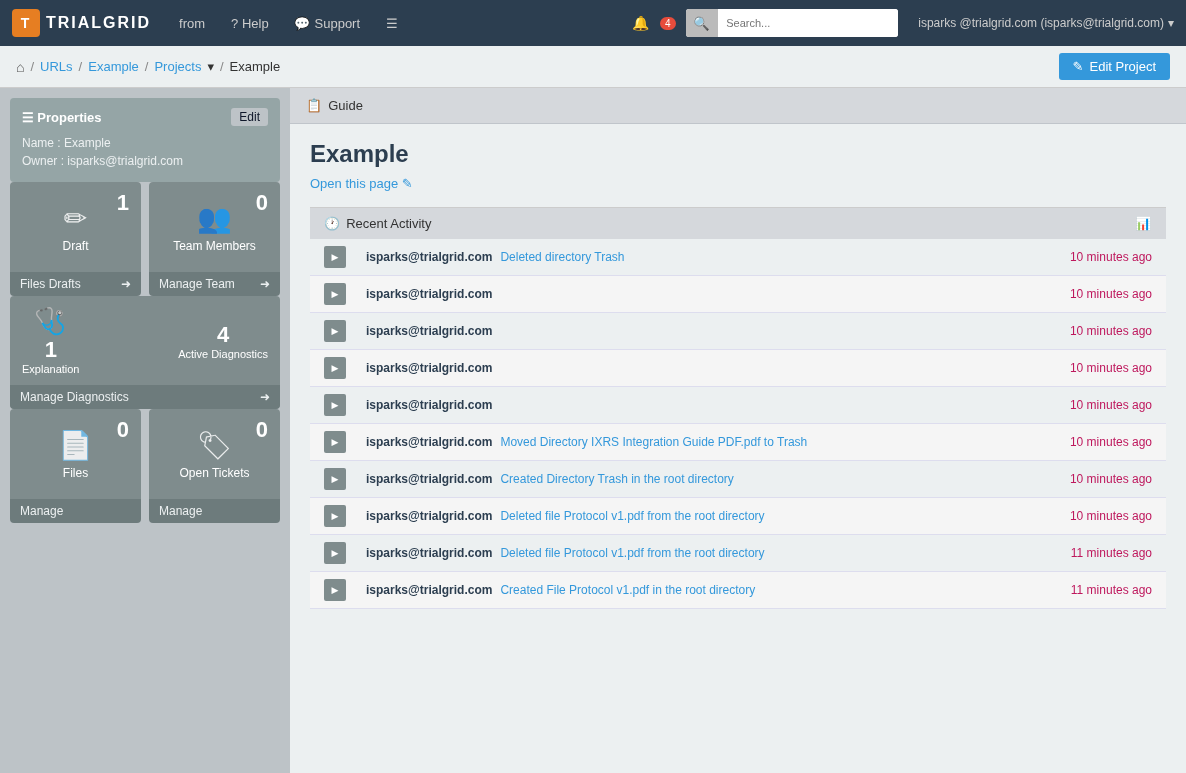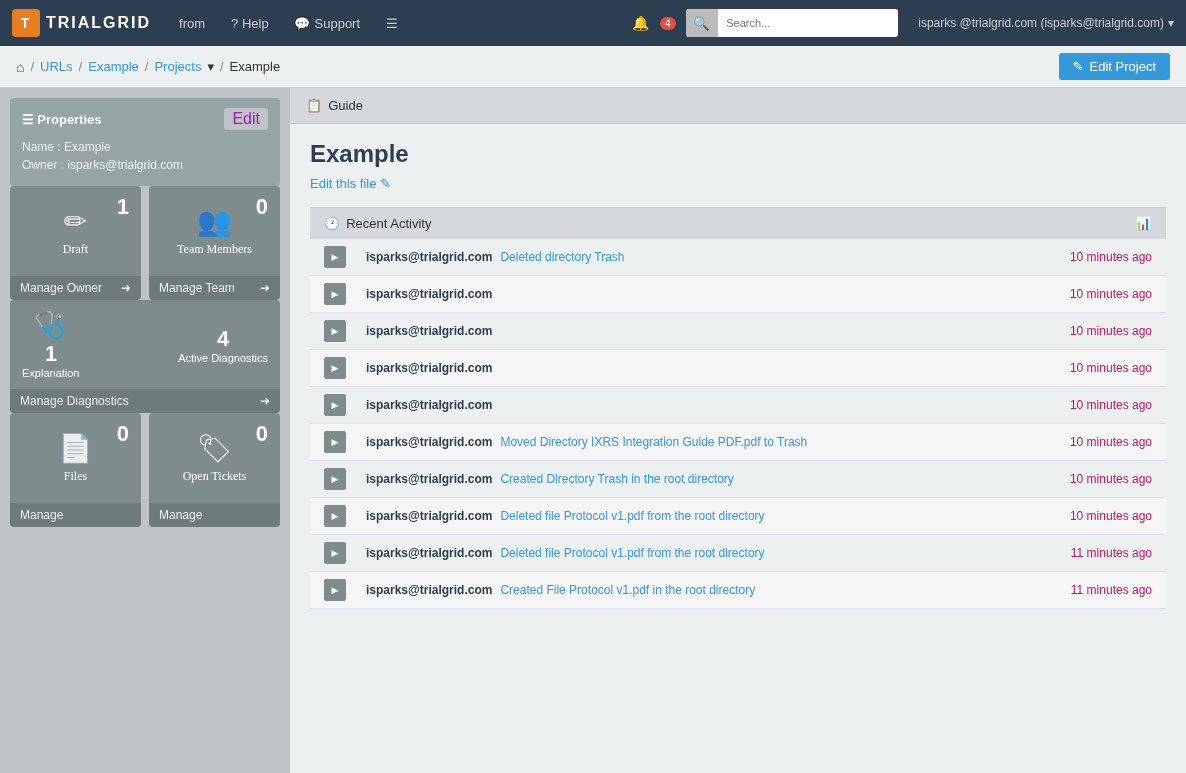--- a/index.html
+++ b/index.html
@@ -99,23 +99,23 @@
       border-radius: 4px;
       padding: 10px 12px;
       color: #fff;
     }
     .properties-header {
       display: flex; justify-content: space-between; align-items: center;
       margin-bottom: 10px;
     }
     .properties-title { font-size: 13px; font-weight: bold; }
     .edit-btn {
-      background: #bdc3c7; color: #a21caf;
+      background: #bdc3c7; color: #0f172a;
       border: none; border-radius: 3px;
-      padding: 2px 8px; cursor: pointer; font-size: 16px;
+      padding: 2px 8px; cursor: pointer; font-size: 12px;
     }
     .properties-item { font-size: 12px; color: #ecf0f1; margin-bottom: 4px; }
 
     
     .widget-grid {
       display: grid;
       grid-template-columns: 1fr 1fr;
       gap: 8px;
     }
     .widget-card {
@@ -126,21 +126,21 @@
       cursor: pointer;
       display: flex;
       flex-direction: column;
       align-items: center;
       justify-content: center;
       min-height: 90px;
       position: relative;
     }
     .widget-icon { font-size: 28px; margin-bottom: 4px; opacity: 0.85; }
     .widget-count { font-size: 22px; font-weight: bold; position: absolute; top: 8px; right: 12px; }
-    .widget-label { font-size: 12px; text-align: center; font-family: Liberation Serif, serif; }
+    .widget-label { font-size: 12px; text-align: center; }
     .widget-action-row {
       background: #6d7b7c;
       border-radius: 0 0 4px 4px;
       padding: 5px 10px;
       display: flex; align-items: center; justify-content: space-between;
       color: #ecf0f1; font-size: 12px; cursor: pointer;
     }
 
     
     .diagnostics-widget {
@@ -289,21 +289,21 @@
 
     <div class="widget-grid">
 
       <div>
         <div class="widget-card" style="border-radius:4px 4px 0 0;">
           <span class="widget-icon">✏</span>
           <span class="widget-count">1</span>
           <span class="widget-label">Draft</span>
         </div>
         <div class="widget-action-row">
-          <span>Manage Owner</span>
+          <span>Files Drafts</span>
           <span>➜</span>
         </div>
       </div>
 
       <div>
         <div class="widget-card" style="border-radius:4px 4px 0 0;">
           <span class="widget-icon">👥</span>
           <span class="widget-count">0</span>
           <span class="widget-label">Team Members</span>
         </div>
@@ -362,21 +362,21 @@
   <div class="main-content">
 
     <div class="wiki-header">
       <span>📋</span>
       <span>Guide</span>
     </div>
 
     <div class="wiki-body">
       <div class="wiki-title">Example</div>
       <a class="wiki-edit-link">
-        <span>Edit this file</span>
+        <span>Open this page</span>
         <span> ✎</span>
       </a>
     </div>
 
     <div class="activity-section">
       <div class="activity-header">
         <div class="activity-header-left">
           <span>🕐</span>
           <span>Recent Activity</span>
         </div>

